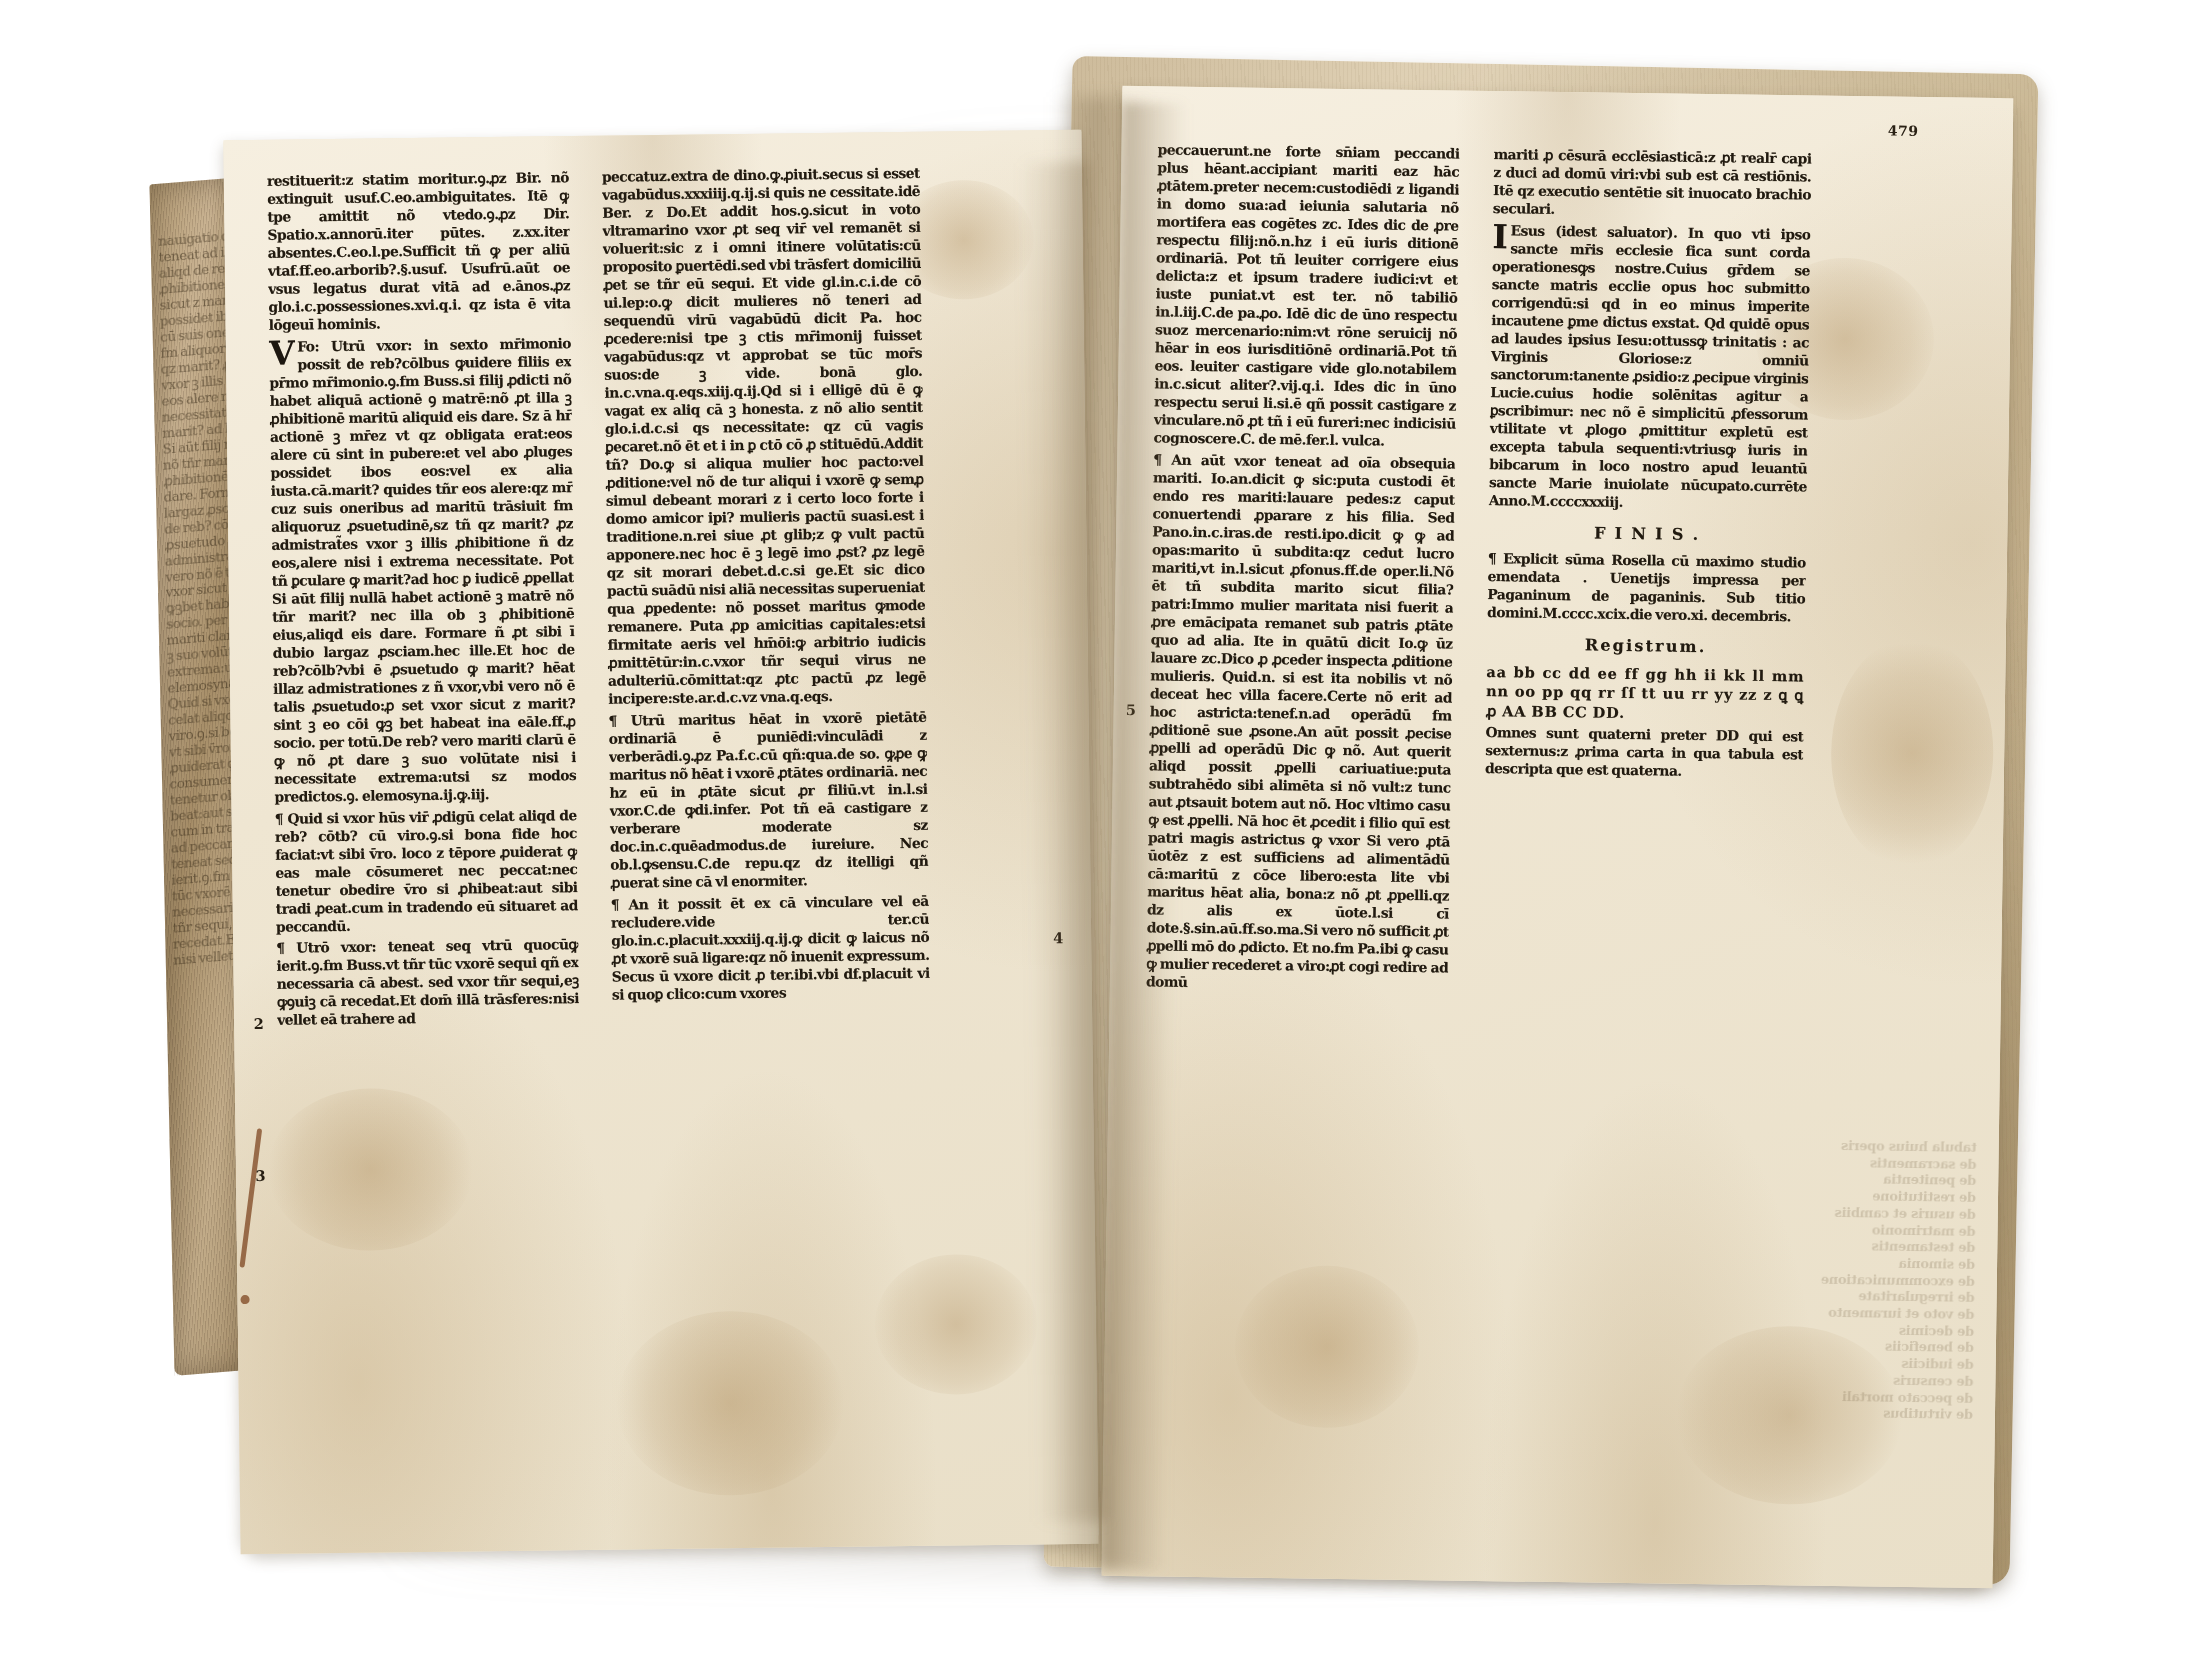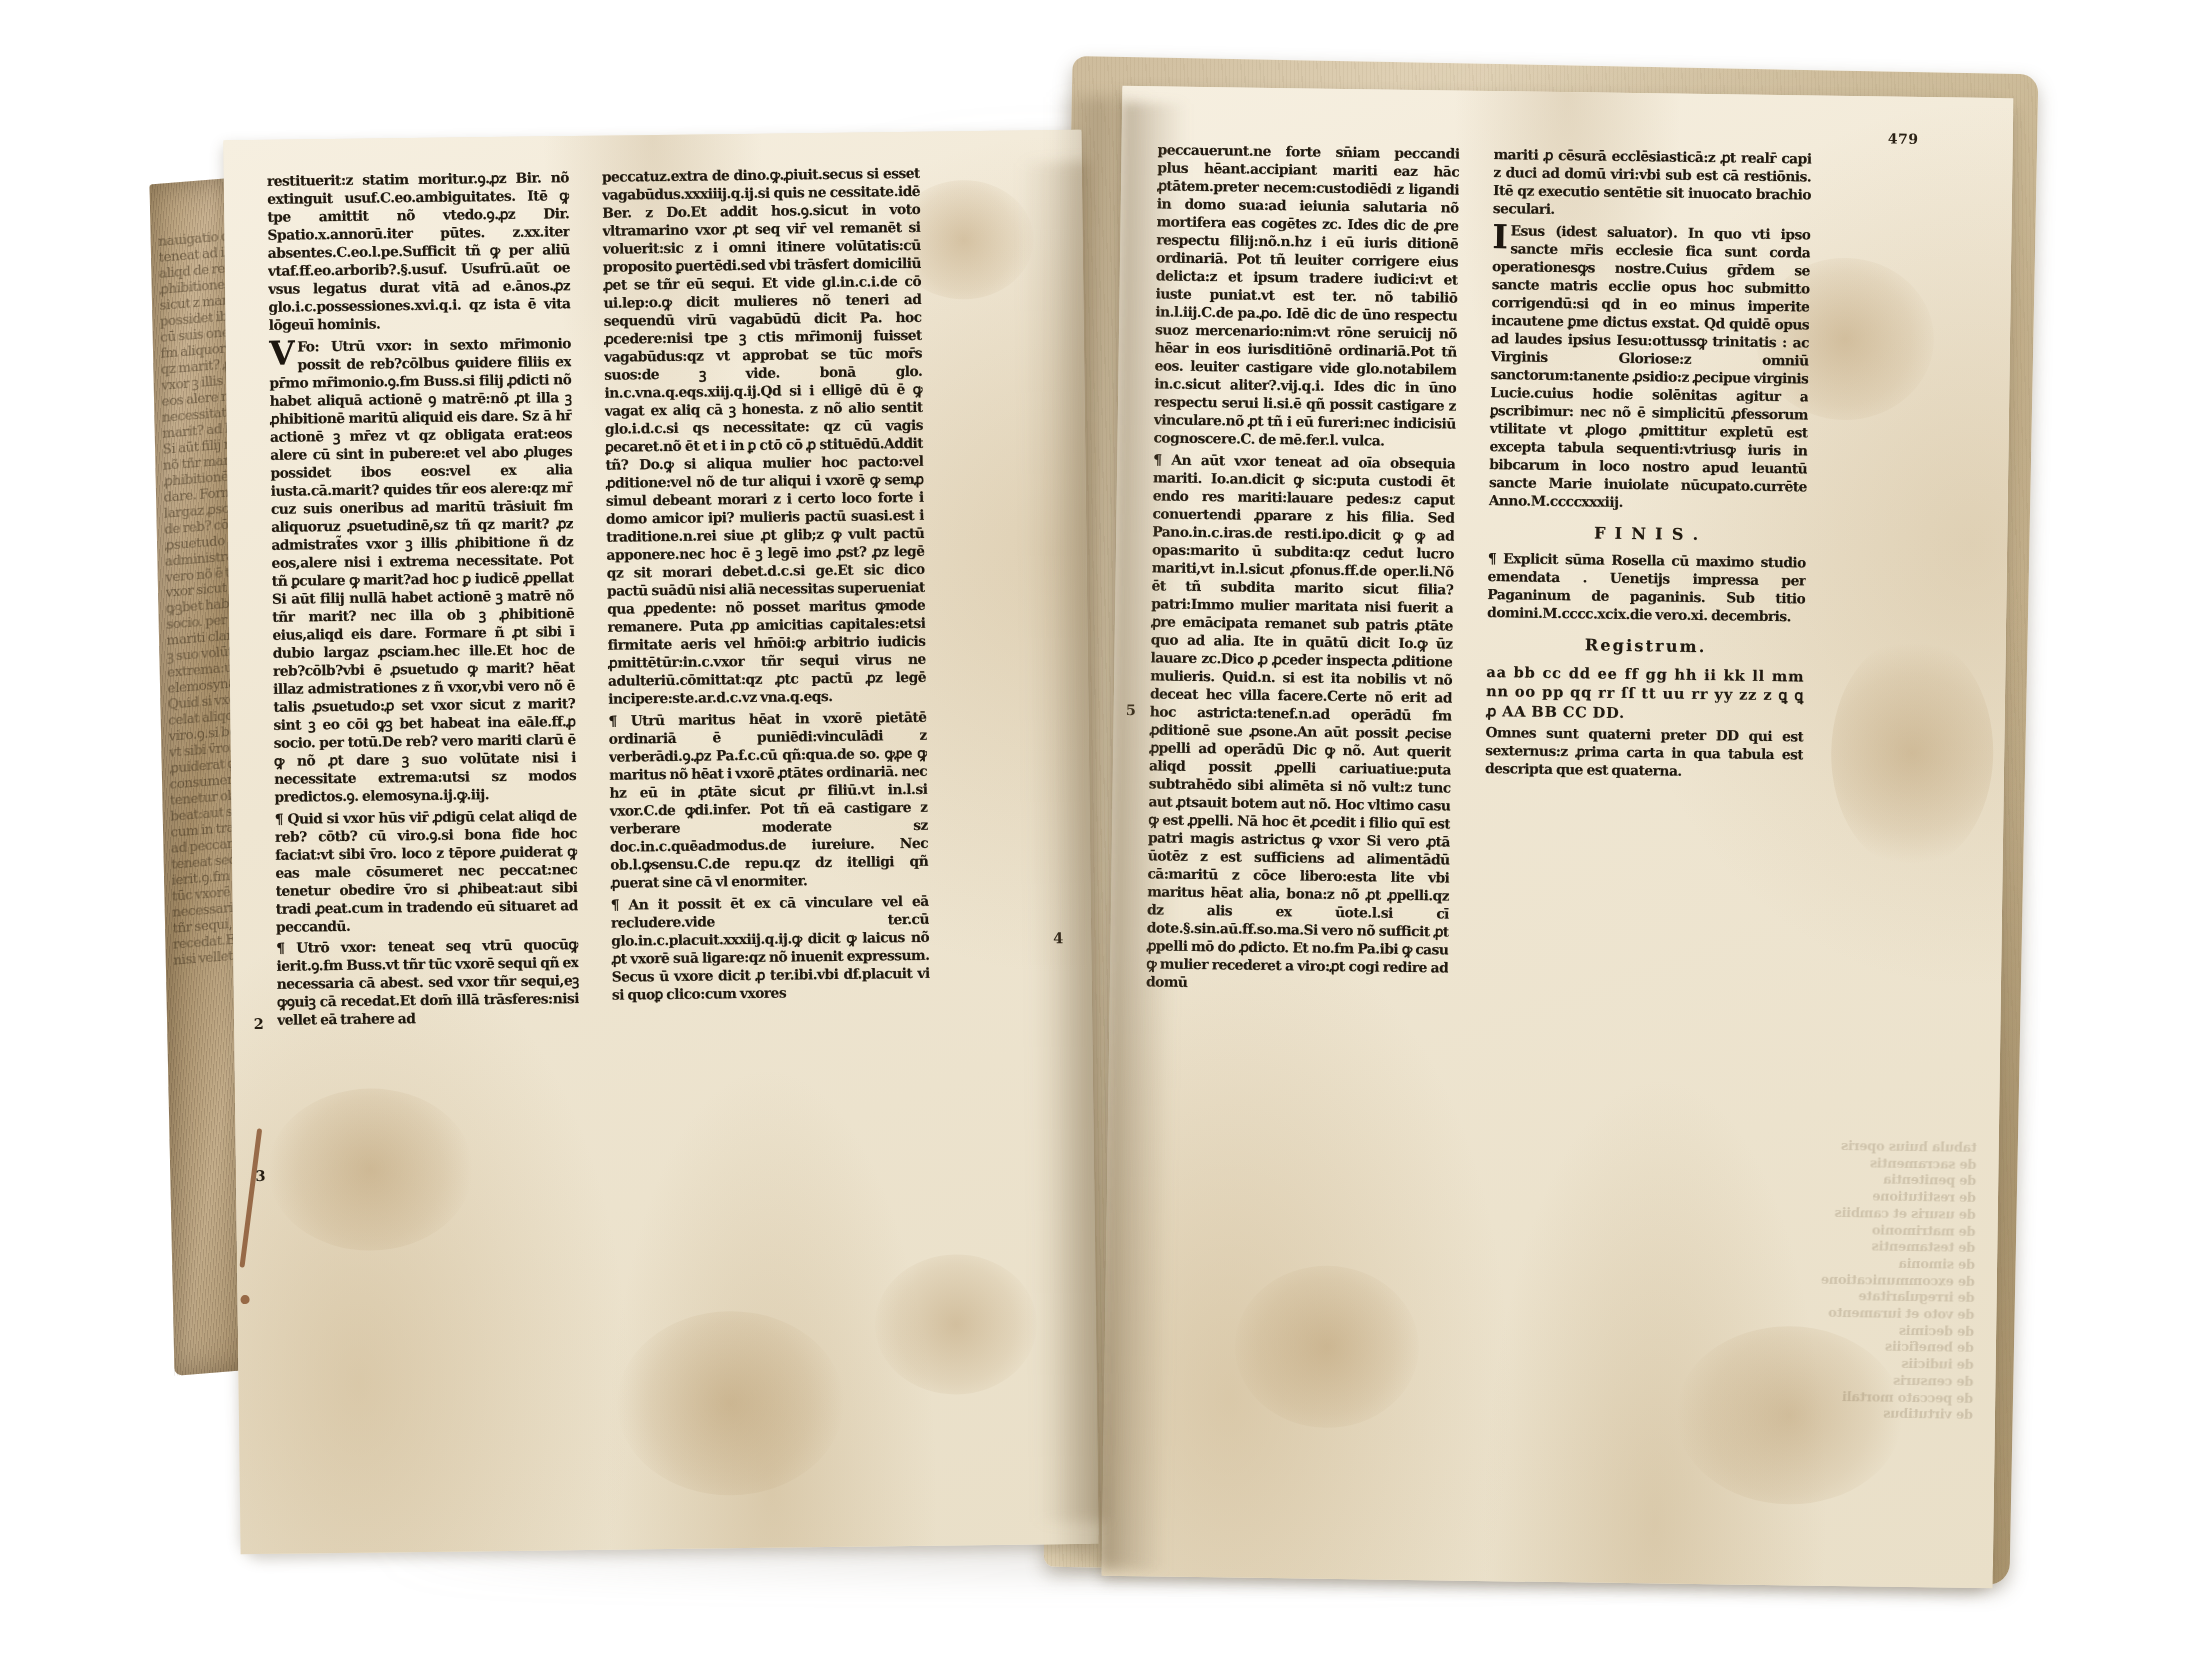--- a/index.html
+++ b/index.html
@@ -310,21 +310,21 @@
     </div>
   </div>
 
   <div class="page" id="right-page">
     <div class="paper-tone"></div>
     <div class="stain" style="left:637px; top:162px; width:178px; height:162px;"></div>
     <div class="stain" style="left:130px; top:1177px; width:184px; height:162px;"></div>
     <div class="stain" style="left:572px; top:1231px; width:227px; height:178px;"></div>
     <div class="stain" style="left:718px; top:540px; width:162px; height:232px;"></div>
 
-    <div class="folio" style="left:766px; top:34px;text-align:center;">479</div>
+    <div class="folio" style="left:766px; top:26px;text-align:center;">479</div>
 
     <div class="marginal-num" style="left:12px; top:615px;">5</div>
 
     <div class="col blackletter" style="left:36px; top:54px; width:302px; height:1328px;">
       <p>peccauerunt.ne forte sn̄iam peccandi plus hēant.accipiant mariti eaz hāc ꝓtātem.preter necem:custodiēdi z ligandi in domo sua:ad ieiunia salutaria nõ mortifera eas cogētes zc. Ides dic de ꝓre respectu filij:nõ.n.hz i eū iuris ditionē ordinariā. Pot tñ leuiter corrigere eius delicta:z et ipsum tradere iudici:vt et iuste puniat.vt est ter. nõ tabiliō in.l.iij.C.de pa.ꝓo. Idē dic de ūno respectu suoz mercenario:nim:vt rōne seruicij nõ hēar in eos iurisditiōnē ordinariā.Pot tñ eos. leuiter castigare vide glo.notabilem in.c.sicut aliter?.vij.q.i. Ides dic in ūno respectu serui li.si.ē qñ possit castigare z vinculare.nõ ꝓt tñ i eū fureri:nec indicisiū cognoscere.C. de mē.fer.l. vulca.</p>
       <div class="para-gap"></div>
       <p>¶&nbsp;<span>An aūt vxor teneat ad oīa obsequia mariti. Io.an.dicit ꝙ sic:puta custodi ēt endo res mariti:lauare pedes:z caput conuertendi ꝓparare z his filia. Sed Pano.in.c.iras.de resti.ipo.dicit ꝙ ꝙ ad opas:marito ū subdita:qz cedut lucro mariti,vt in.l.sicut ꝓfonus.ff.de oper.li.Nõ ēt tñ subdita marito sicut filia? patri:Immo mulier maritata nisi fuerit a ꝓre emācipata remanet sub patris ꝓtāte quo ad alia. Ite in quātū dicit Io.ꝙ ūz lauare zc.Dico ꝓ ꝓceder inspecta ꝓditione mulieris. Quid.n. si est ita nobilis vt nõ deceat hec villa facere.Certe nõ erit ad hoc astricta:tenef.n.ad operādū fm ꝓditionē sue ꝓsone.An aūt possit ꝓecise ꝓpelli ad operādū Dic ꝙ nõ. Aut querit aliqd possit ꝓpelli cariuatiue:puta subtrahēdo sibi alimēta si nõ vult:z tunc aut ꝓtsauit botem aut nõ. Hoc vltimo casu ꝙ est ꝓpelli. Nā hoc ēt ꝓcedit i filio quī est patri magis astrictus ꝙ vxor Si vero ꝓtā ūotēz z est sufficiens ad alimentādū cā:maritū z cōce libero:esta lite vbi maritus hēat alia, bona:z nõ ꝓt ꝓpelli.qz dz alis ex ūote.l.si cī dote.§.sin.aū.ff.so.ma.Si vero nõ sufficit ꝓt ꝓpelli mō do ꝓdicto. Et no.fm Pa.ibi ꝙ casu ꝙ mulier recederet a viro:ꝓt cogi redire ad domū</span></p>
     </div>
 
     <div class="col blackletter" style="left:372px; top:54px; width:318px; height:1079px;">

